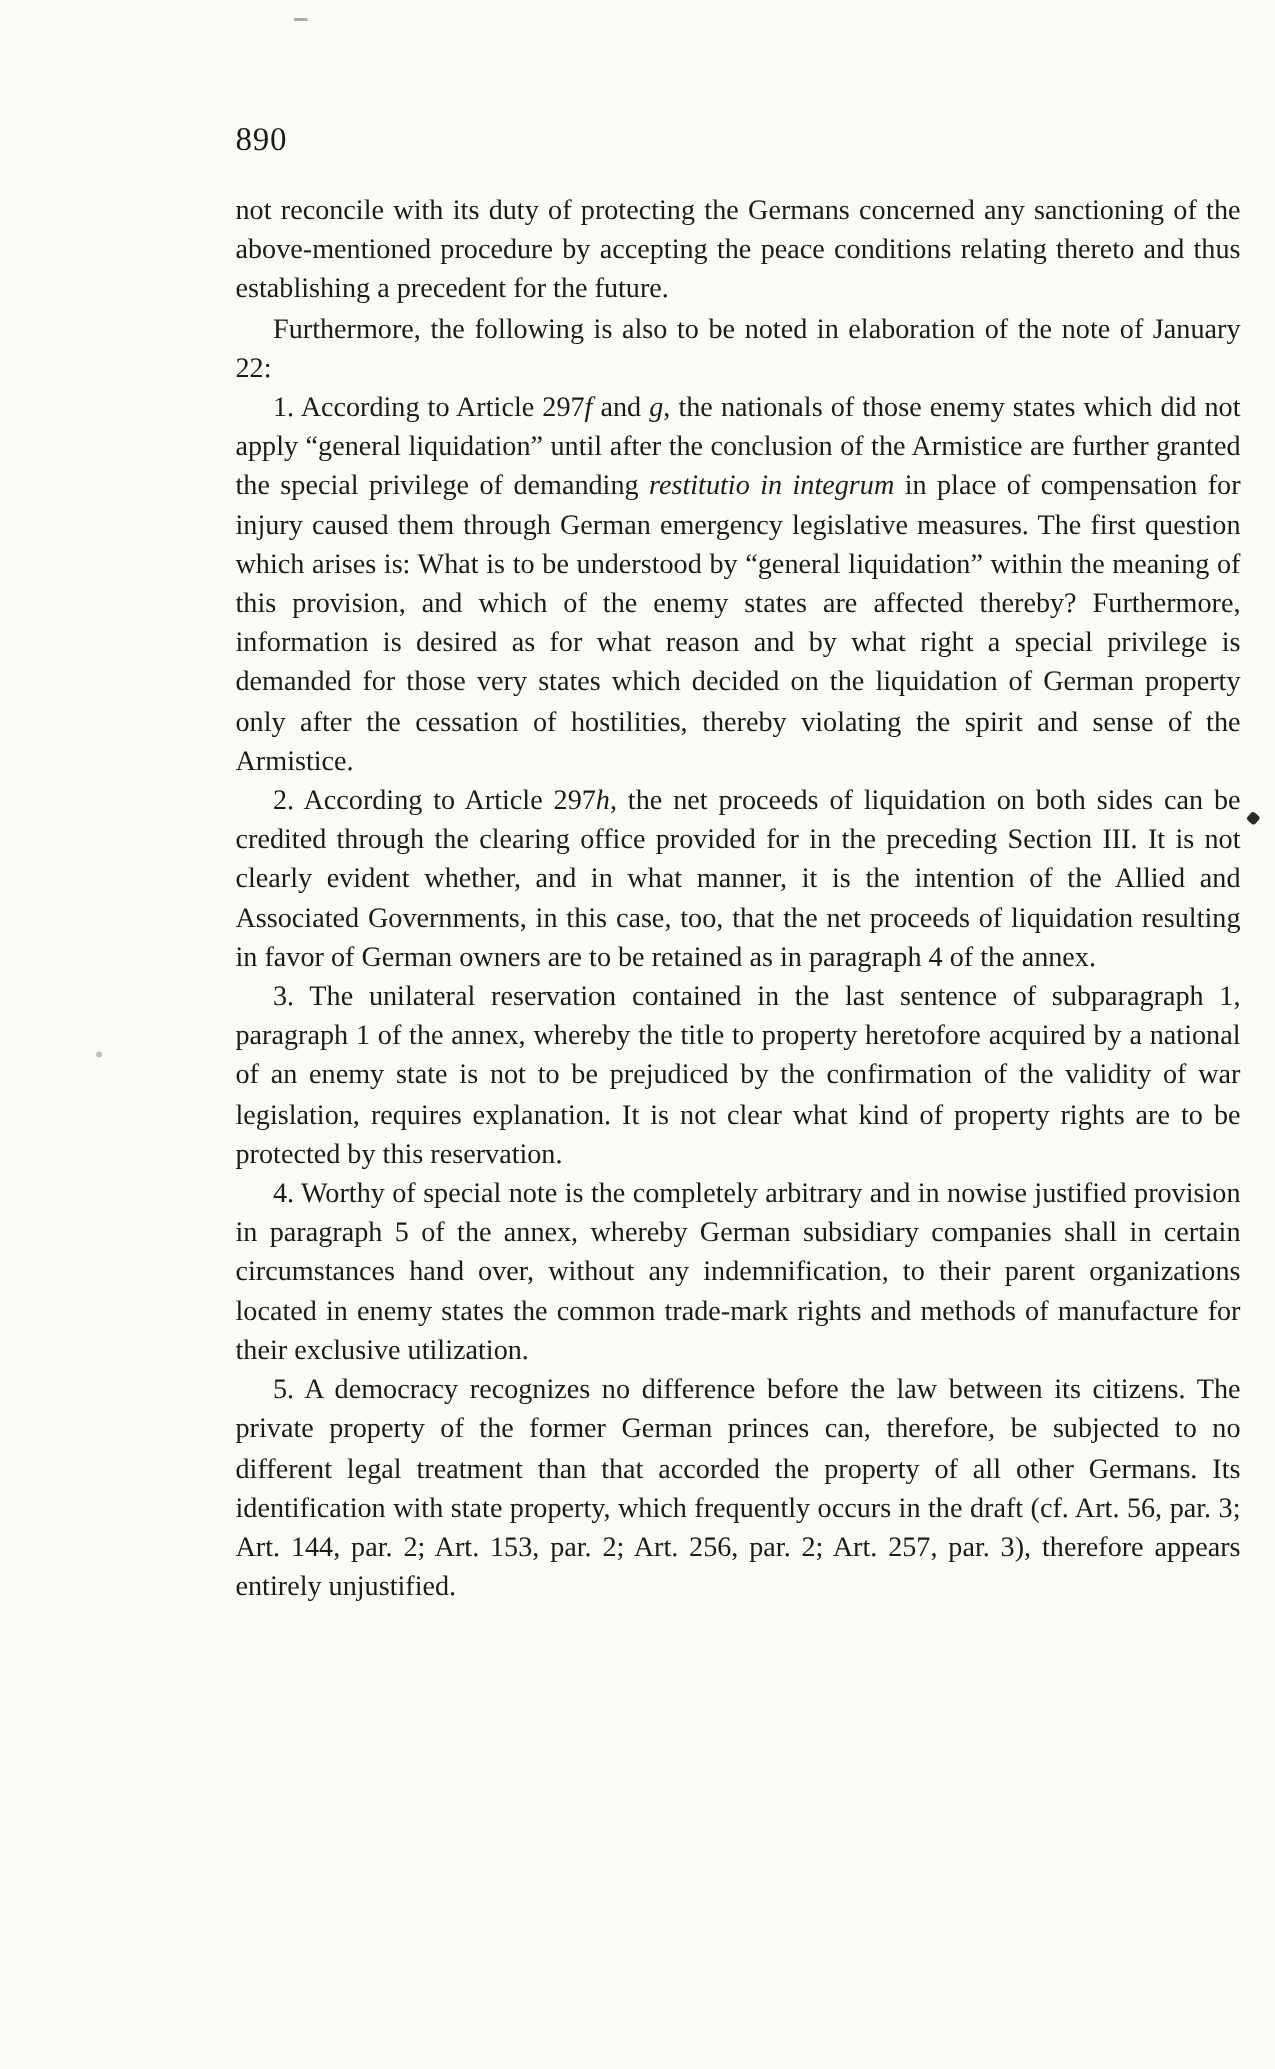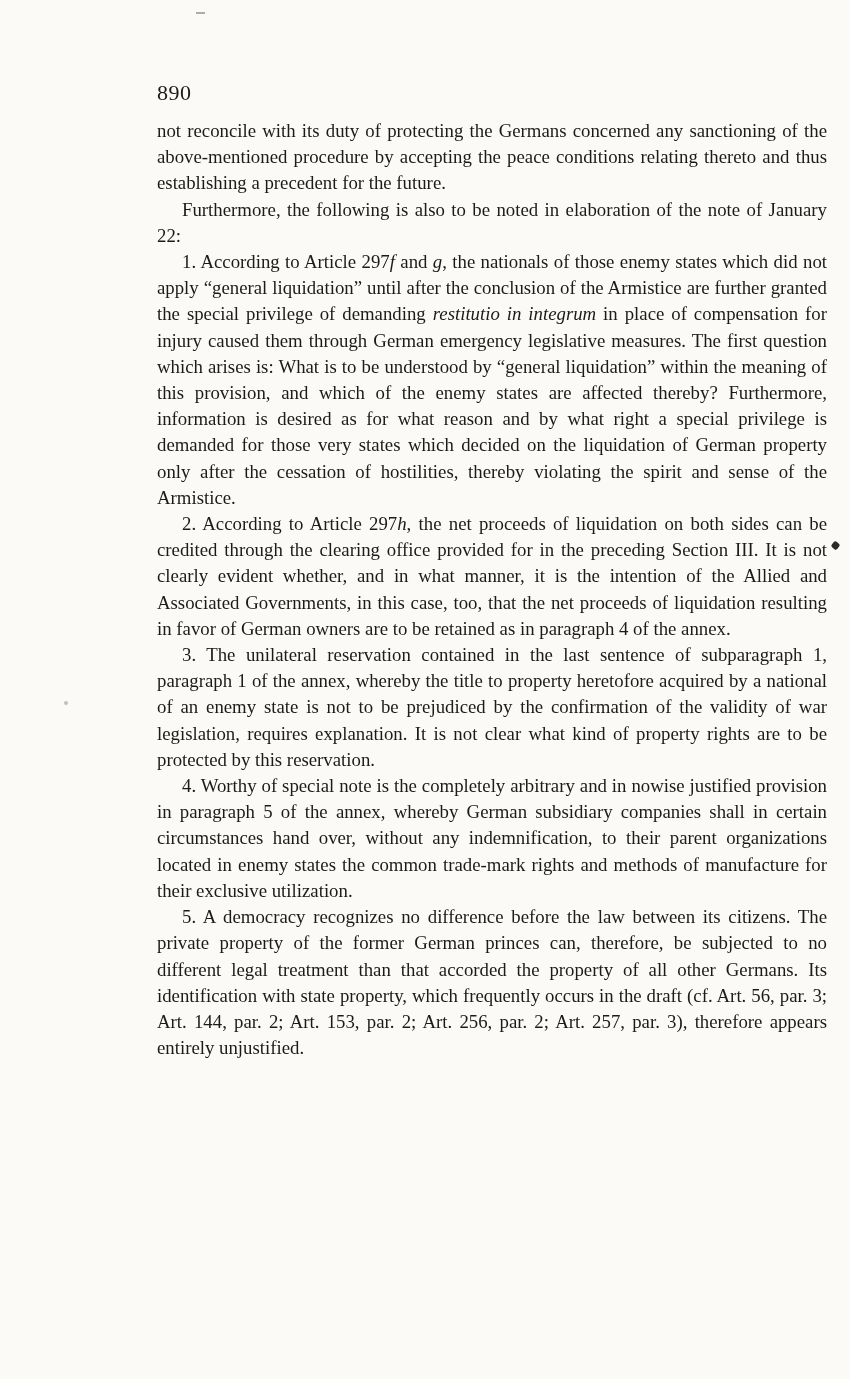--- a/index.html
+++ b/index.html
@@ -30,21 +30,21 @@
     letter-spacing: 0.5px;
   }
   .head-title {
     margin-left: 44px;
     font-size: 14px;
     font-weight: 700;
     letter-spacing: 1.05px;
   }
   .text-block {
     position: absolute;
-    top: 118px;
+    top: 128px;
     left: 157px;
     width: 670px;
     font-size: 18.8px;
     line-height: 26.2px;
     text-align: justify;
   }
   .para { margin: 0; }
   .para.indent { text-indent: 25px; }
   .para em { font-style: italic; }
 

